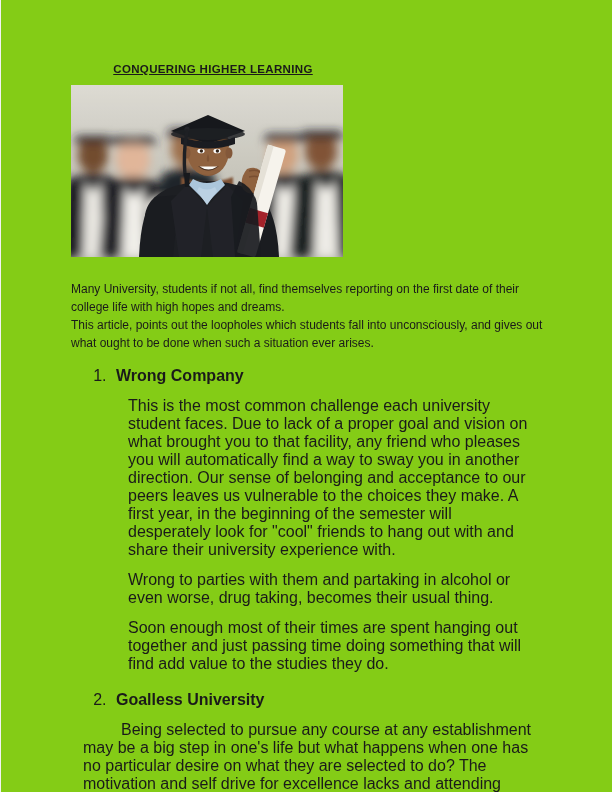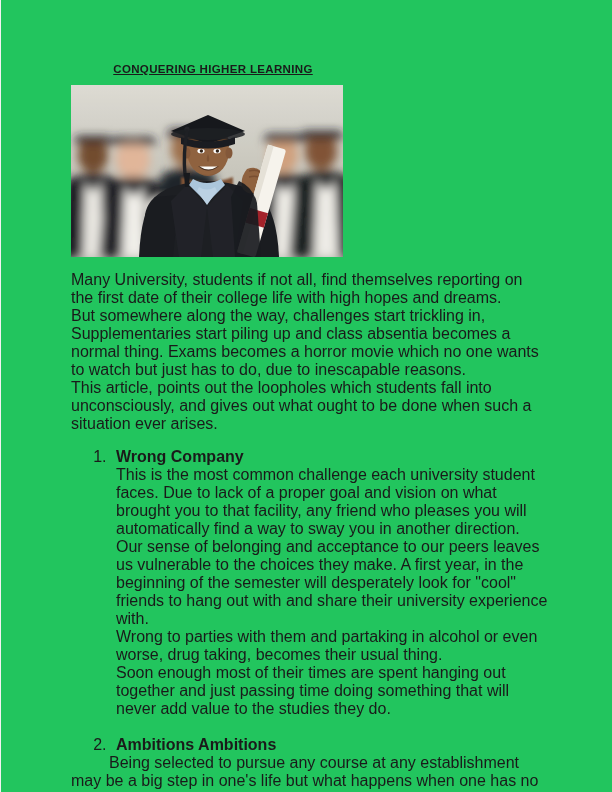--- a/index.html
+++ b/index.html
@@ -11,21 +11,21 @@
     width: 612px;
     height: 792px;
     font-family: "Liberation Sans", sans-serif;
     color: #1a1a1a;
     overflow: hidden;
     position: relative;
   }
   .page {
     position: absolute;
     inset: 0;
-    background: #22c55e;
+    background: #84cc16;
     border-left: 1px solid #f2f2f2;
     box-sizing: border-box;
   }
   .content {
     position: absolute;
     left: 70px;
     top: 62px;
     width: 478px;
   }
   .doc-title {
@@ -42,22 +42,22 @@
     margin: 0;
     padding: 0;
     width: 272px;
     height: 172px;
     position: relative;
     overflow: hidden;
     background: #cfcfcf;
   }
   .hero-figure svg { display: block; }
   .body-block {
-    margin-top: 14px;
-    font-size: 16px;
+    margin-top: 23px;
+    font-size: 12px;
     line-height: 18px;
   }
   .body-block p {
     margin: 0;
   }
   ol.sections {
     margin: 15px 0 0 0;
     padding-left: 40px;
     font-size: 16px;
     line-height: 18px;
@@ -70,21 +70,21 @@
   }
   .section-heading {
     font-weight: bold;
     display: block;
     padding-left: 5px;
   }
   .section-body {
     display: block;
     padding-left: 5px;
   }
-  .section-body p { margin: 0; }
+  .section-body p { margin: 12px; }
   
   li.outdented .section-body {
     margin-left: -40px;
     padding-left: 0;
     width: 478px;
   }
   li.outdented .section-body p.first-line-indent {
     text-indent: 38px;
   }
 </style>
@@ -212,35 +212,34 @@
 
           <path d="M168 96 q14 6 18 22 l4 54 h-26 l-4 -60 z" fill="#101217" opacity="0.92"></path>
         </g>
 
         <rect x="0" y="0" width="272" height="172" fill="#ffffff" opacity="0.04"></rect>
       </svg>
     </figure>
 
     <div class="body-block">
       <p>Many University, students if not all, find themselves reporting on the first date of their college life with high hopes and dreams.</p>
-      <p>But somewhere along the way, challenges start trickling in, Supplementaries start piling up and class absentia becomes a normal thing. Exams becomes a horror movie which no one wants to watch but just has to do, due to inescapable reasons.</p>
       <p>This article, points out the loopholes which students fall into unconsciously, and gives out what ought to be done when such a situation ever arises.</p>
     </div>
 
     <ol class="sections">
       <li>
         <span class="section-heading">Wrong Company</span>
         <span class="section-body">
           <p>This is the most common challenge each university student faces. Due to lack of a proper goal and vision on what brought you to that facility, any friend who pleases you will automatically find a way to sway you in another direction. Our sense of belonging and acceptance to our peers leaves us vulnerable to the choices they make. A first year, in the beginning of the semester will desperately look for "cool" friends to hang out with and share their university experience with.</p>
           <p>Wrong to parties with them and partaking in alcohol or even worse, drug taking, becomes their usual thing.</p>
-          <p>Soon enough most of their times are spent hanging out together and just passing time doing something that will never add value to the studies they do.</p>
+          <p>Soon enough most of their times are spent hanging out together and just passing time doing something that will find add value to the studies they do.</p>
         </span>
       </li>
       <li class="outdented">
-        <span class="section-heading">Ambitions Ambitions</span>
+        <span class="section-heading">Goalless University</span>
         <span class="section-body">
           <p class="first-line-indent">Being selected to pursue any course at any establishment may be a big step in one's life but what happens when one has no particular desire on what they are selected to do? The motivation and self drive for excellence lacks and attending classes fully becomes a task. You don't know why you were selected for that particular course or the interest in it is just not there. Units become tedious and hard and soon enough you start skipping classes. The situation</p>
         </span>
       </li>
     </ol>
 
   </div>
 </div>
 
 </body></html>

